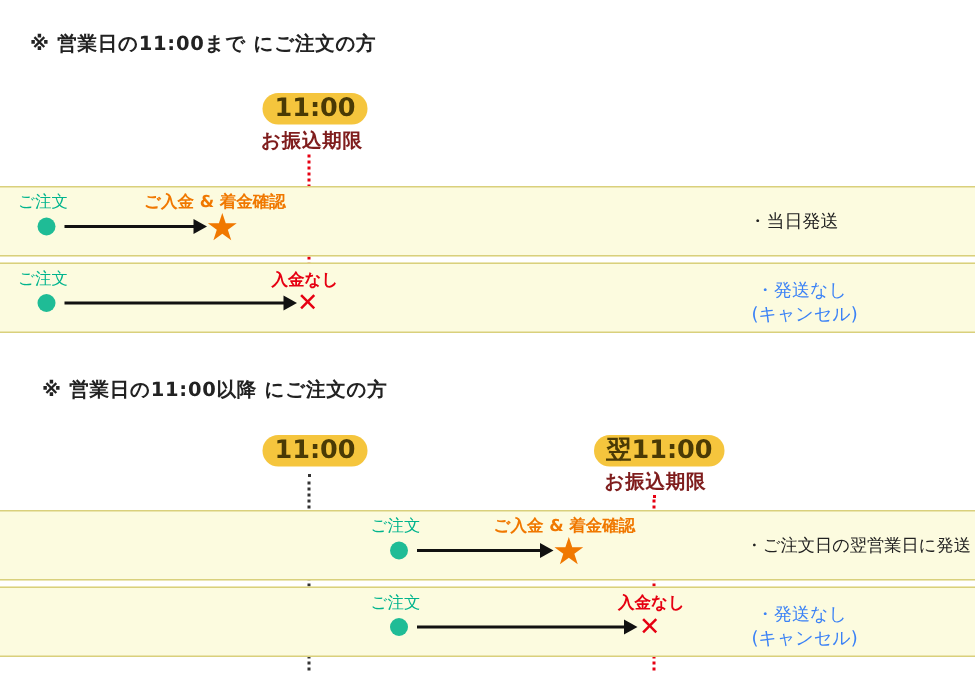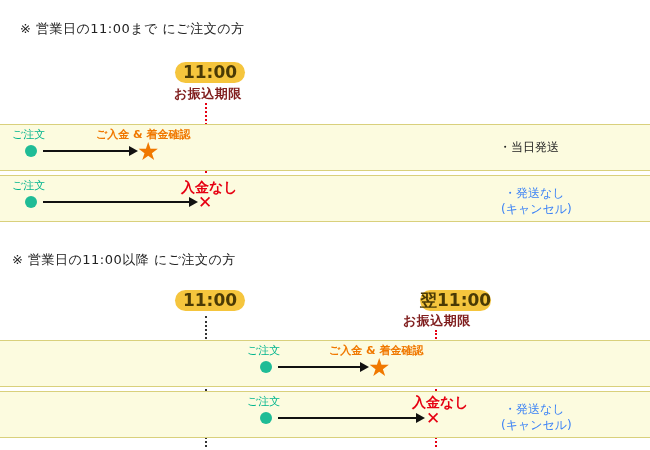--- a/index.html
+++ b/index.html
@@ -6,21 +6,21 @@
   html,body { background:#ffffff; }
   body {
     font-family:"DejaVu Sans","Liberation Sans",sans-serif;
     width:650px; height:450px;
   }
   .canvas {
     position:relative; width:650px; height:450px;
     background:#ffffff; overflow:hidden;
   }
   .heading {
-    position:absolute; font-size:13px; font-weight:normal; color:#222222;
+    position:absolute; font-size:13px; font-weight:bold; color:#222222;
     white-space:nowrap; letter-spacing:.5px;
   }
   .badge {
     position:absolute; background:#f5c53d; border-radius:11px; height:21px;
     line-height:21px; text-align:center; font-size:17px; font-weight:bold;
     color:#4a3a05; white-space:nowrap;
   }
   .deadline {
     position:absolute; color:#7f1d1d; font-size:13px; font-weight:bold;
     white-space:nowrap; letter-spacing:.5px;
@@ -43,21 +43,21 @@
     content:""; position:absolute; right:-7px; top:-4px; width:0; height:0;
     border-left:9px solid #111111; border-top:5px solid transparent; border-bottom:5px solid transparent;
   }
   .star {
     position:absolute; color:#f07800; font-size:25px; line-height:1; font-weight:bold;
   }
   .event-orange {
     position:absolute; color:#f07800; font-size:11px; font-weight:bold; white-space:nowrap;
   }
   .event-red {
-    position:absolute; color:#e60012; font-size:14px; font-weight:bold; white-space:nowrap;
+    position:absolute; color:#e60012; font-size:11px; font-weight:bold; white-space:nowrap;
   }
   .cross {
     position:absolute; color:#e60012; font-size:17px; line-height:1; font-weight:bold;
   }
   .result { position:absolute; font-size:12px; color:#222222; white-space:nowrap; }
   .result.small { font-size:11.5px; }
   .result.red { color:#3b82f6; }
 </style>
 </head>
 <body>
@@ -82,37 +82,38 @@
 
   <div class="band" style="top:175px;"></div>
   <div class="order-label" style="left:12px; top:178px;">ご注文</div>
   <div class="dot" style="left:25px; top:196px;"></div>
   <div class="arrow" style="left:43px; top:201px; width:148px;"></div>
   <div class="event-red" style="left:181px; top:179px;">入金なし</div>
   <div class="cross" style="left:198px; top:194px;">✕</div>
   <div class="result red" style="left:504px; top:185px;">・発送なし</div>
   <div class="result red" style="left:501px; top:201px;">(キャンセル)</div>
 
-  <div class="heading" style="left:12px; top:251px;">※ 営業日の11:00以降 にご注文の方</div>
+  <div class="heading" style="left:28px; top:251px;">※ 営業日の11:00以降 にご注文の方</div>
 
   <div class="badge" style="left:175px; top:290px; width:70px;">11:00</div>
 
-  <div class="badge" style="left:396px; top:290px; width:71px;margin-left:24px;">翌11:00</div>
+  <div class="badge" style="left:396px; top:290px; width:87px;">翌11:00</div>
 
   <div class="deadline" style="left:403px; top:312px;">お振込期限</div>
 
   <div class="vline black" style="left:205px; top:316px; height:131px;"></div>
   <div class="vline red" style="left:435px; top:330px; height:117px;"></div>
 
   <div class="band" style="top:340px;"></div>
   <div class="order-label" style="left:247px; top:343px;">ご注文</div>
   <div class="dot" style="left:260px; top:361px;"></div>
   <div class="arrow" style="left:278px; top:366px; width:84px;"></div>
   <div class="star" style="left:368px; top:355px;">★</div>
   <div class="event-orange" style="left:329px; top:343px;">ご入金 &amp; 着金確認</div>
+  <div class="result small" style="left:497px; top:356px;">・ご注文日の翌営業日に発送</div>
 
   <div class="band" style="top:391px;"></div>
   <div class="order-label" style="left:247px; top:394px;">ご注文</div>
   <div class="dot" style="left:260px; top:412px;"></div>
   <div class="arrow" style="left:278px; top:417px; width:140px;"></div>
   <div class="event-red" style="left:412px; top:394px;">入金なし</div>
   <div class="cross" style="left:426px; top:410px;">✕</div>
   <div class="result red" style="left:504px; top:401px;">・発送なし</div>
   <div class="result red" style="left:501px; top:417px;">(キャンセル)</div>
 

